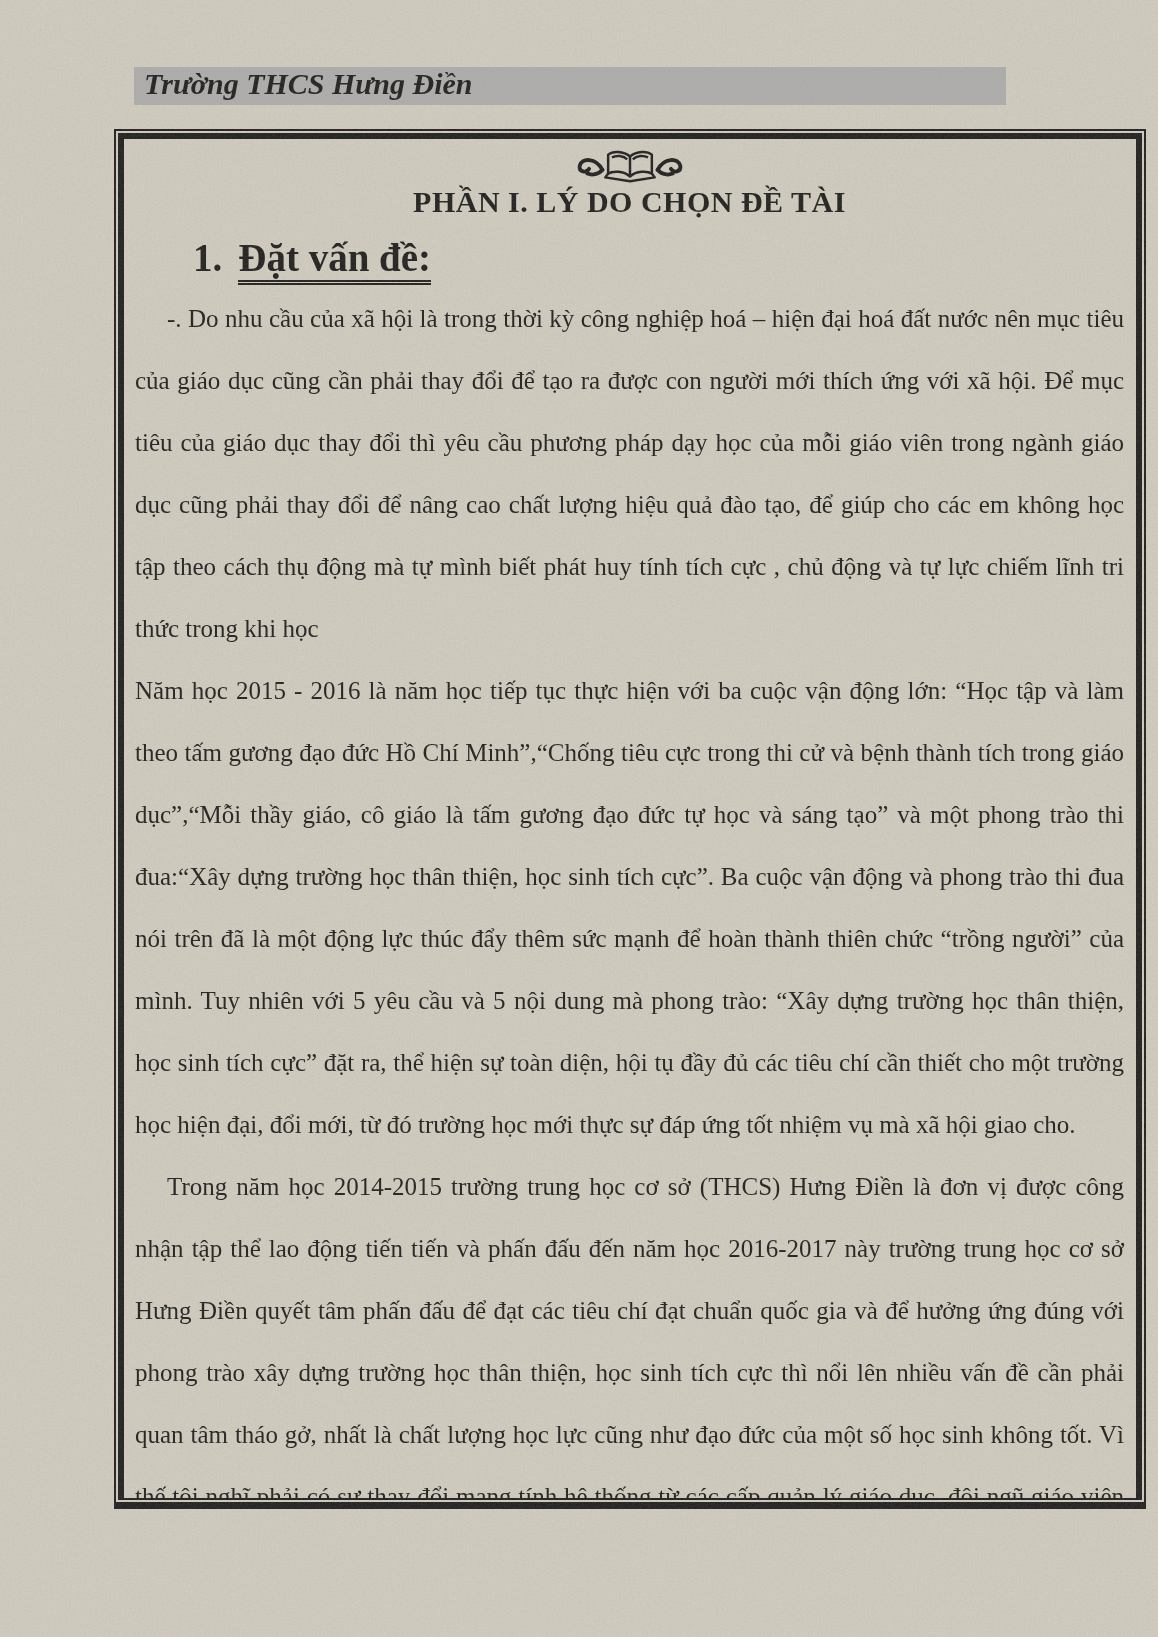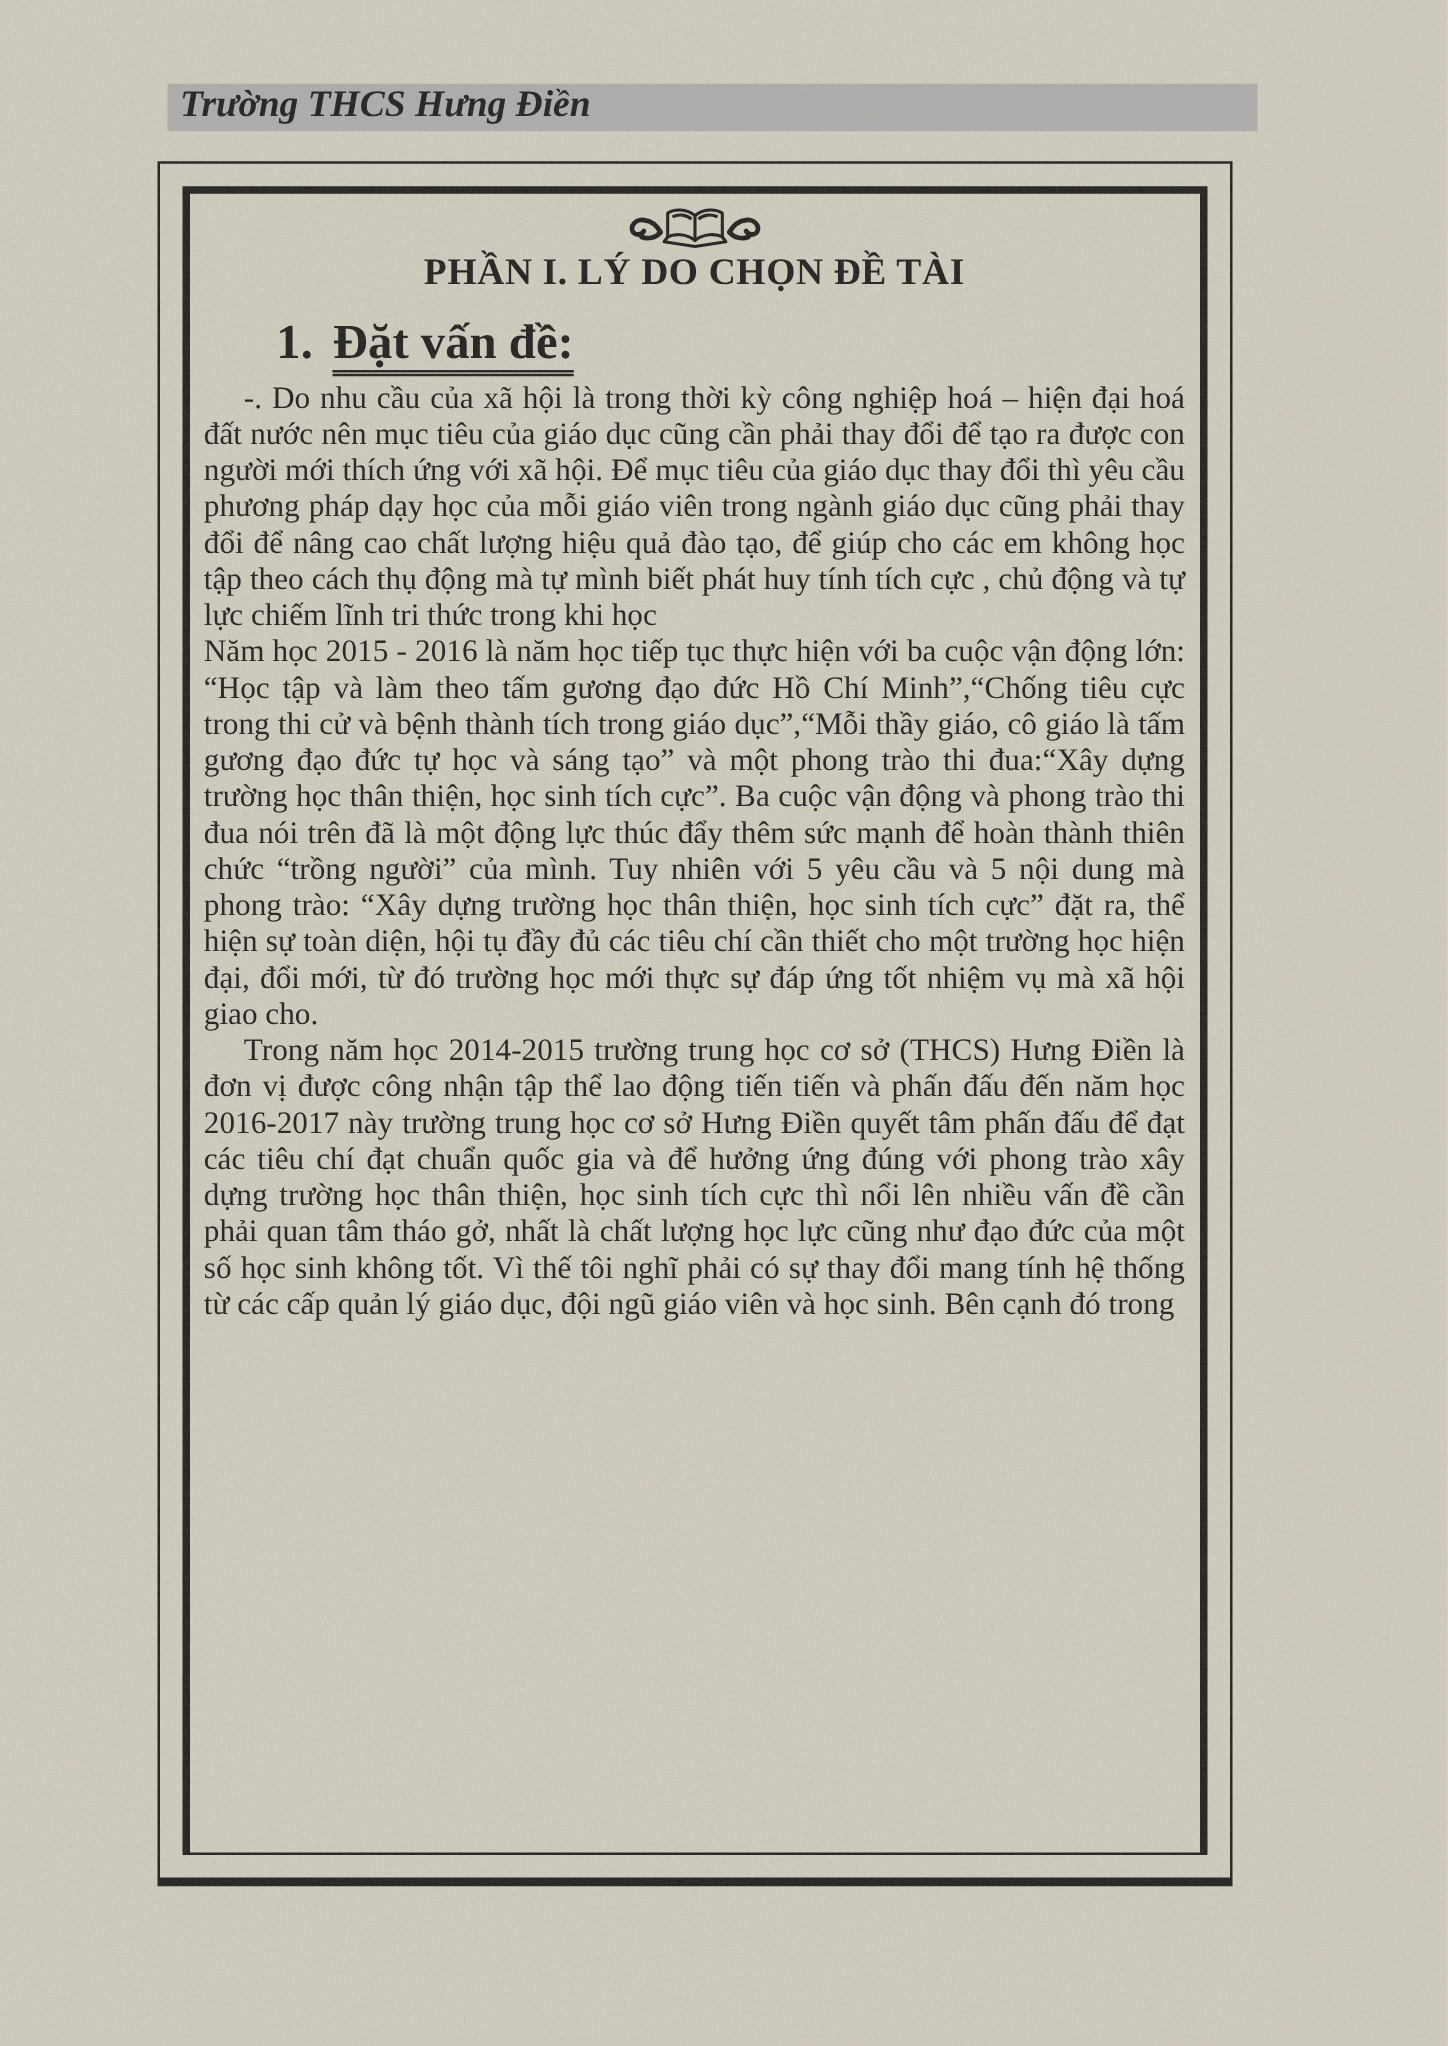--- a/index.html
+++ b/index.html
@@ -29,25 +29,25 @@
     white-space: nowrap;
   }
   .header-band { top: 67px; justify-content: space-between; }
   .footer-band { top: 1542px; height: 37px; }
   .footer-band .f-left  { flex: 1.1; text-align: left; }
   .footer-band .f-center{ flex: 1;   text-align: center; }
   .footer-band .f-right { flex: 1.1; text-align: right; }
 
   .doc-box {
     position: absolute;
-    left: 126px; top: 129px;
-    width: 860px; height: 1380px;
+    left: 114px; top: 129px;
+    width: 1032px; height: 1380px;
     border: 2px solid #151515;
     border-bottom-width: 7px;
-    padding: 18px;
+    padding: 2px;
     box-sizing: border-box;
   }
   .doc-inner {
     width: 100%; height: 100%;
     border: 6px solid #151515;
     border-bottom-width: 2px;
     box-sizing: border-box;
     padding: 6px 12px 0 11px;
     overflow: hidden;
   }
@@ -65,21 +65,21 @@
     font-weight: bold;
   }
   .doc-heading .num { margin-right: 16px; }
   .doc-heading .utext {
     border-bottom: 5px double #151515;
     padding-bottom: 1px;
   }
   .body-text p {
     margin: 0;
     font-size: 25px;
-    line-height: 29px;
+    line-height: 62px;
     text-align: justify;
   }
   .body-text p.indent { text-indent: 32px; }
 </style>
 </head>
 <body>
 
 <div class="page">
 
   <div class="band header-band">

